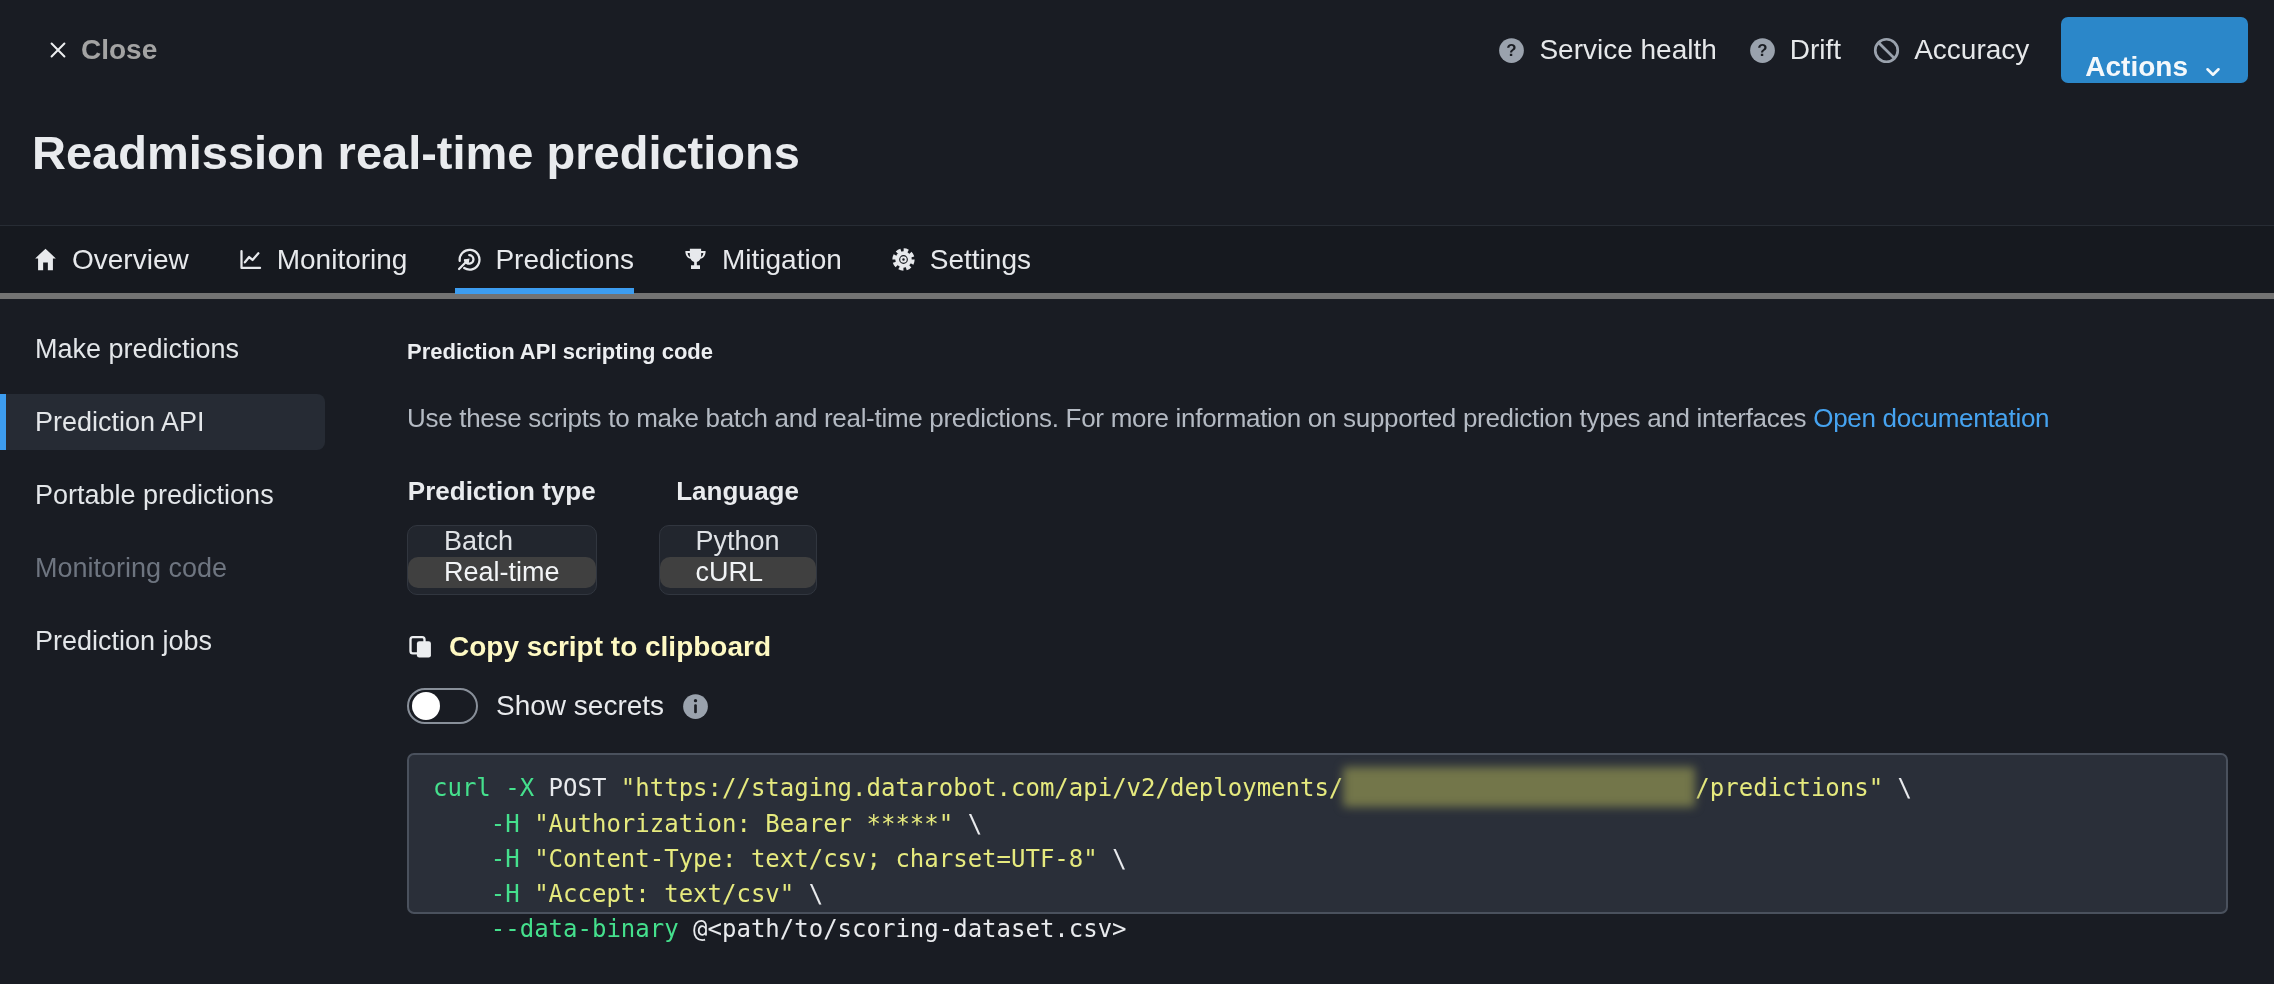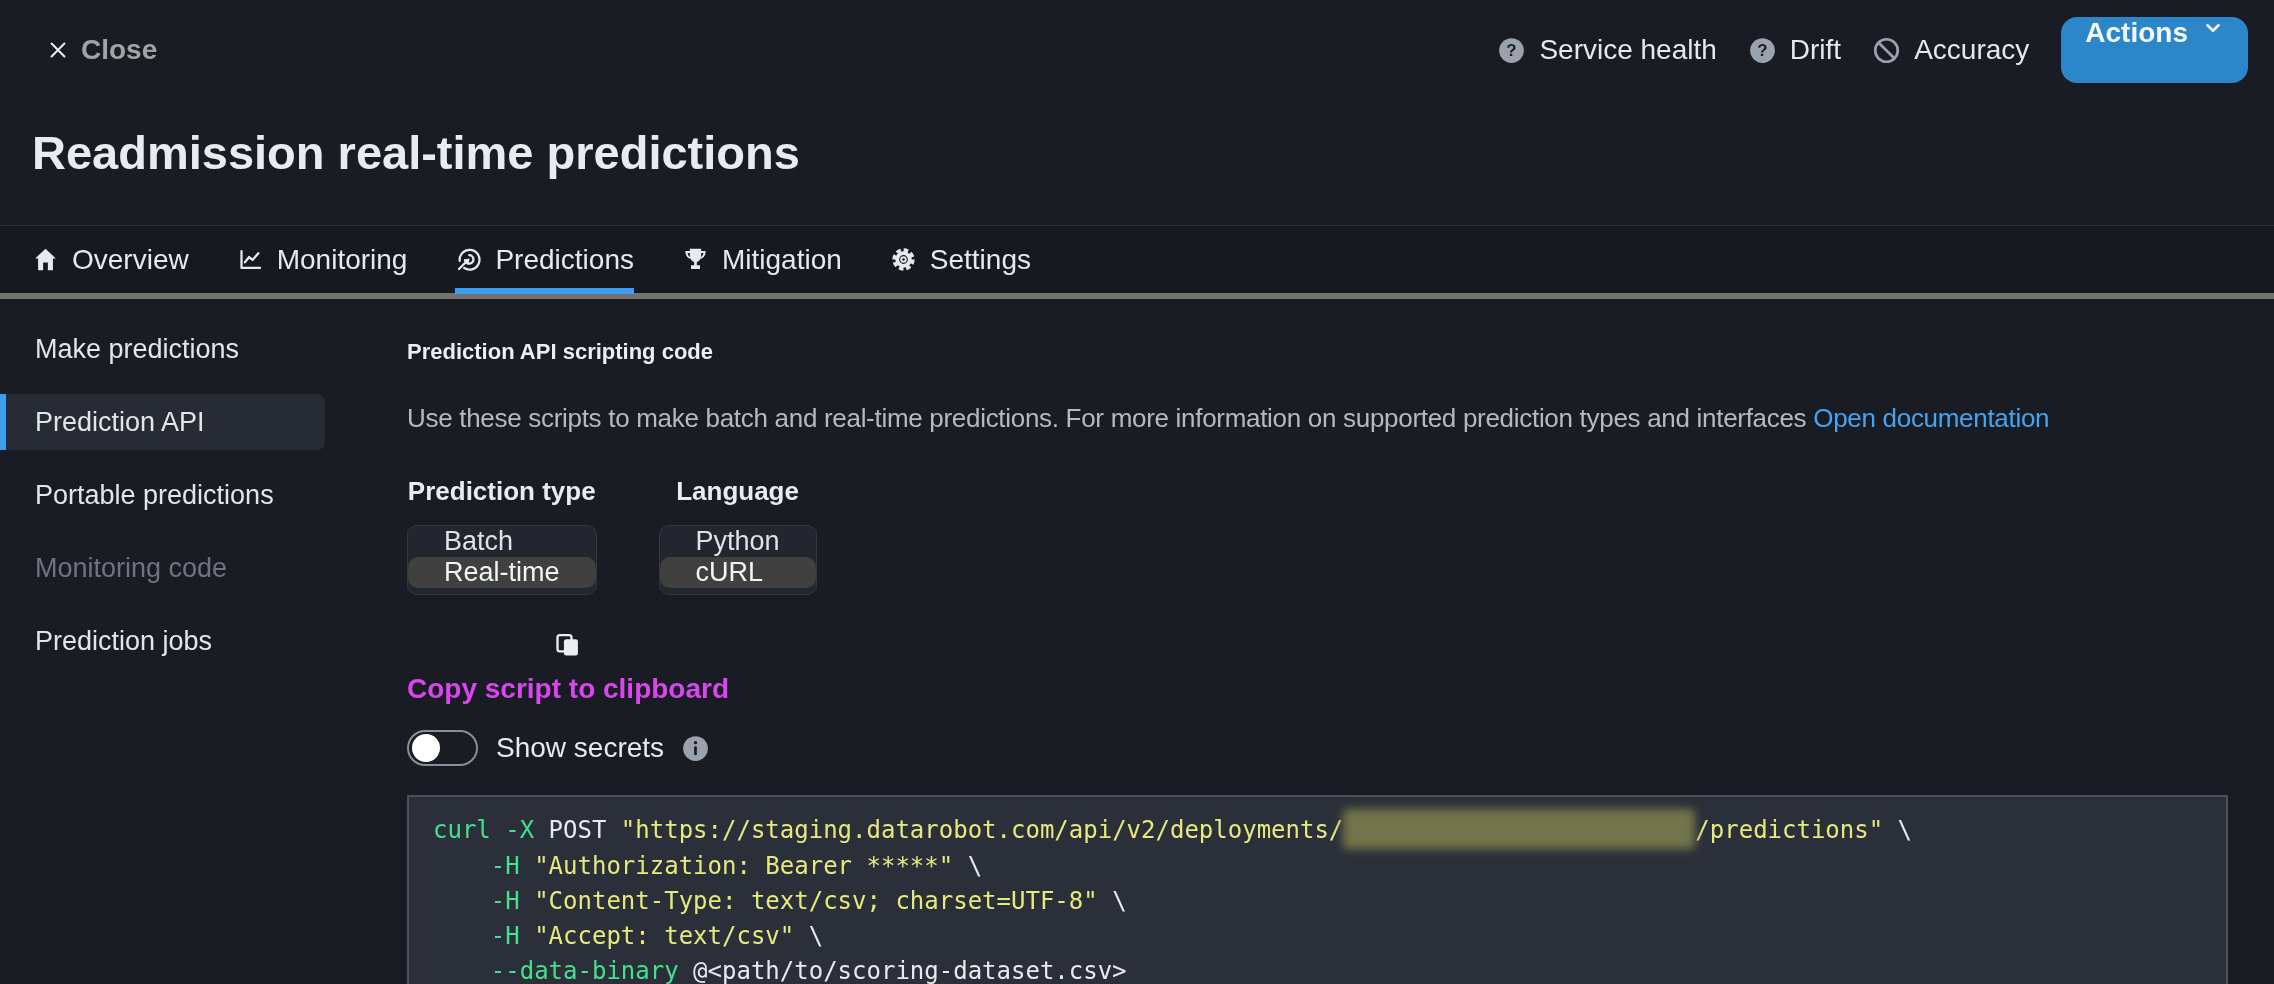--- a/index.html
+++ b/index.html
@@ -11,22 +11,22 @@
   }
   svg { display:block; }
 
   
   .topbar { height:100px; display:flex; align-items:center; justify-content:space-between;
             padding:0 26px 0 47px; }
   .close-btn { display:flex; align-items:center; gap:12px; background:none; border:none;
                color:#a3a3a3; font-family:inherit; font-size:28px; font-weight:bold; cursor:pointer; padding:0; }
   .topbar-right { display:flex; align-items:center; gap:32px; }
   .status-item { display:flex; align-items:center; gap:14px; font-size:28px; color:#e6e8ea; cursor:pointer; }
-  .actions-btn { display:flex; align-items:flex-start; gap:14px; height:66px; padding:0 24px;
-                 background:#2b87c9; border:none; border-radius:16px; color:#f4f8fb;
+  .actions-btn { display:flex; align-items:flex-end; gap:14px; height:66px; padding:0 24px;
+                 background:#2b87c9; border:none; border-radius:7px; color:#f4f8fb;
                  font-family:inherit; font-size:28px; font-weight:bold; cursor:pointer; }
 
   
   .page-title { margin:25px 0 0 32px; font-size:47px; line-height:56px; font-weight:bold; color:#e9ebee; }
 
   
   .tabbar { margin-top:44px; height:74px; background:#16191f;
             border-top:1px solid #272c34; border-bottom:6px solid #737373;
             display:flex; align-items:center; padding-left:32px; gap:48px; }
   .tab { position:relative; height:100%; display:flex; align-items:center; gap:13px;
@@ -52,33 +52,33 @@
 
   .controls { display:flex; gap:62px; margin-top:42px;text-align:center; }
   .ctl-label { font-size:26px; line-height:30px; font-weight:bold; color:#e9ebee; margin-bottom:19px; }
   .segmented { display:inline-flex; height:70px; background:#22262e; border:1px solid #31363f;
                border-radius:10px; overflow:hidden;flex-direction:column; }
   .segment { display:flex; align-items:center; padding:0 36px; font-size:27px; color:#dfe2e6;
              border-radius:10px; cursor:pointer; }
   .segment.selected { background:#404040; color:#f2f4f6; }
 
   .copy-row { margin-top:36px; display:flex; align-items:center; gap:14px;
-              font-size:28px; font-weight:bold; color:#d946ef; background:none; border:none;
-              font-family:inherit; cursor:pointer; padding:0;flex-direction:column; }
+              font-size:28px; font-weight:bold; color:#fef9c3; background:none; border:none;
+              font-family:inherit; cursor:pointer; padding:0; }
 
   .secrets-row { margin-top:25px; display:flex; align-items:center; gap:18px; }
   .toggle { position:relative; width:71px; height:36px; border:2px solid #888f99;
             border-radius:18px; background:transparent; cursor:pointer; flex-shrink:0; }
   .toggle .knob { position:absolute; left:3px; top:2px; width:28px; height:28px;
                   border-radius:50%; background:#ffffff; }
   .secrets-label { font-size:28px; color:#e8eaed; }
 
   
-  .codeblock { margin-top:29px; width:1821px; height:210px; background:#2a2f39;
-               border:2px solid #4a515d; border-radius:1px; padding:12px 0 0 24px;
+  .codeblock { margin-top:29px; width:1821px; height:161px; background:#2a2f39;
+               border:2px solid #4a515d; border-radius:7px; padding:12px 0 0 24px;
                font-family:"DejaVu Sans Mono", monospace; font-size:24px; line-height:35px; }
   .code-line { white-space:pre; }
   .tok-g { color:#45e08d; }
   .tok-y { color:#e6ea7e; }
   .tok-p { color:#e8eaed; }
   .tok-redacted { display:inline-block; width:352px; height:40px; background:#73764a;
                   border-radius:3px; filter:blur(5px); vertical-align:-11px; }
 </style>
 </head>
 <body>

